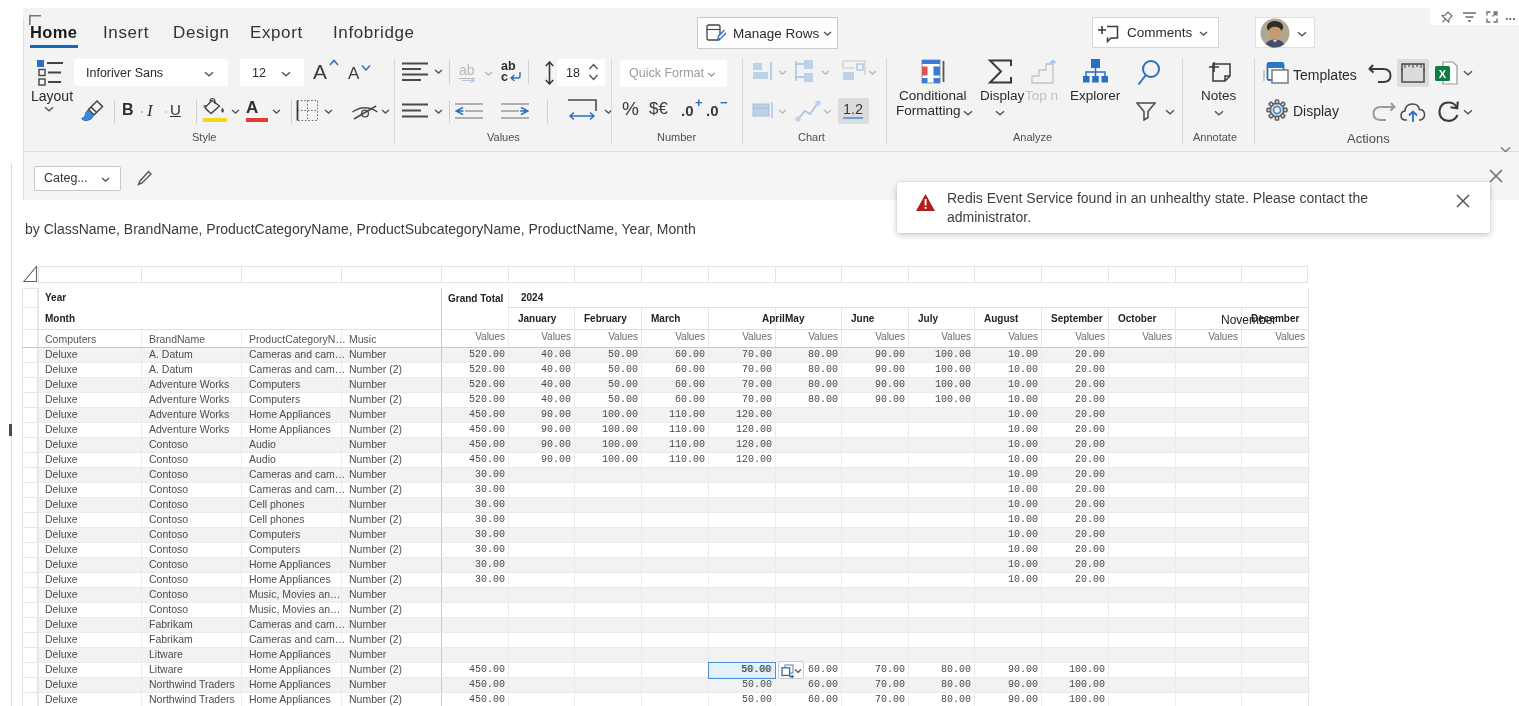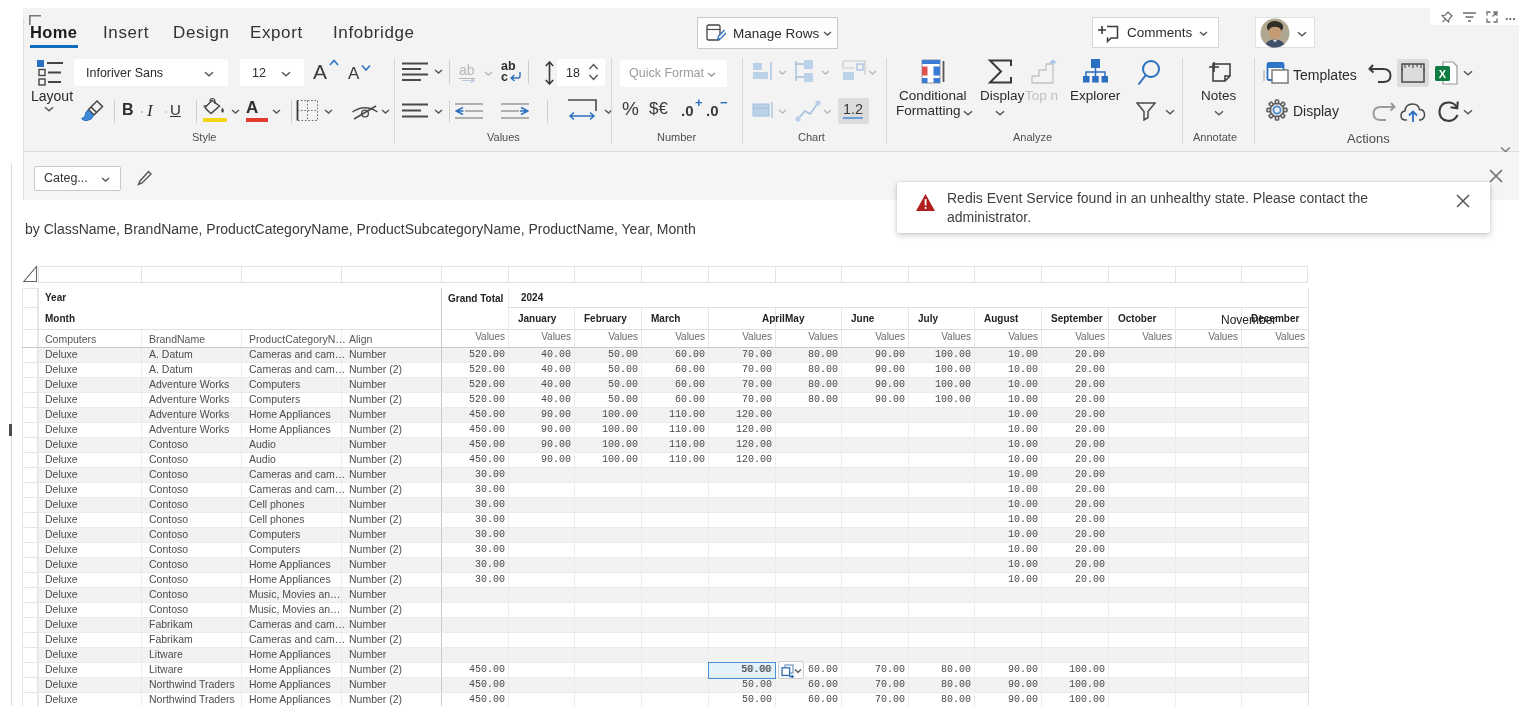--- a/index.html
+++ b/index.html
@@ -514,21 +514,21 @@
 <div class="abs" style="left:851px;top:313px;font-size:10px;color:#222;font-weight:bold;white-space:nowrap;">June</div>
 <div class="abs" style="left:918px;top:313px;font-size:10px;color:#222;font-weight:bold;white-space:nowrap;">July</div>
 <div class="abs" style="left:984px;top:313px;font-size:10px;color:#222;font-weight:bold;white-space:nowrap;">August</div>
 <div class="abs" style="left:1051px;top:313px;font-size:10px;color:#222;font-weight:bold;white-space:nowrap;">September</div>
 <div class="abs" style="left:1118px;top:313px;font-size:10px;color:#222;font-weight:bold;white-space:nowrap;">October</div>
 <div class="abs" style="left:1221px;top:313px;font-size:12px;color:#222;font-weight:normal;white-space:nowrap;">November</div>
 <div class="abs" style="left:1251px;top:313px;font-size:10px;color:#222;font-weight:bold;white-space:nowrap;">December</div>
 <div class="abs" style="left:45px;top:333px;font-size:10.5px;color:#555;font-weight:normal;white-space:nowrap;">Computers</div>
 <div class="abs" style="left:149px;top:333px;font-size:10.5px;color:#555;font-weight:normal;white-space:nowrap;">BrandName</div>
 <div class="abs" style="left:249px;top:333px;font-size:10.5px;color:#555;font-weight:normal;white-space:nowrap;">ProductCategoryN…</div>
-<div class="abs" style="left:349px;top:333px;font-size:10.5px;color:#555;font-weight:normal;white-space:nowrap;">Align</div>
+<div class="abs" style="left:349px;top:333px;font-size:10.5px;color:#555;font-weight:normal;white-space:nowrap;">Music</div>
 <div class="abs" style="left:441px;top:331px;width:67px;height:15px;text-align:right;font-size:10px;color:#6a6a6a;padding-right:3px">Values</div>
 <div class="abs" style="left:508px;top:331px;width:66px;height:15px;text-align:right;font-size:10px;color:#6a6a6a;padding-right:3px">Values</div>
 <div class="abs" style="left:574px;top:331px;width:67px;height:15px;text-align:right;font-size:10px;color:#6a6a6a;padding-right:3px">Values</div>
 <div class="abs" style="left:641px;top:331px;width:67px;height:15px;text-align:right;font-size:10px;color:#6a6a6a;padding-right:3px">Values</div>
 <div class="abs" style="left:708px;top:331px;width:67px;height:15px;text-align:right;font-size:10px;color:#6a6a6a;padding-right:3px">Values</div>
 <div class="abs" style="left:775px;top:331px;width:66px;height:15px;text-align:right;font-size:10px;color:#6a6a6a;padding-right:3px">Values</div>
 <div class="abs" style="left:841px;top:331px;width:67px;height:15px;text-align:right;font-size:10px;color:#6a6a6a;padding-right:3px">Values</div>
 <div class="abs" style="left:908px;top:331px;width:66px;height:15px;text-align:right;font-size:10px;color:#6a6a6a;padding-right:3px">Values</div>
 <div class="abs" style="left:974px;top:331px;width:67px;height:15px;text-align:right;font-size:10px;color:#6a6a6a;padding-right:3px">Values</div>
 <div class="abs" style="left:1041px;top:331px;width:67px;height:15px;text-align:right;font-size:10px;color:#6a6a6a;padding-right:3px">Values</div>

